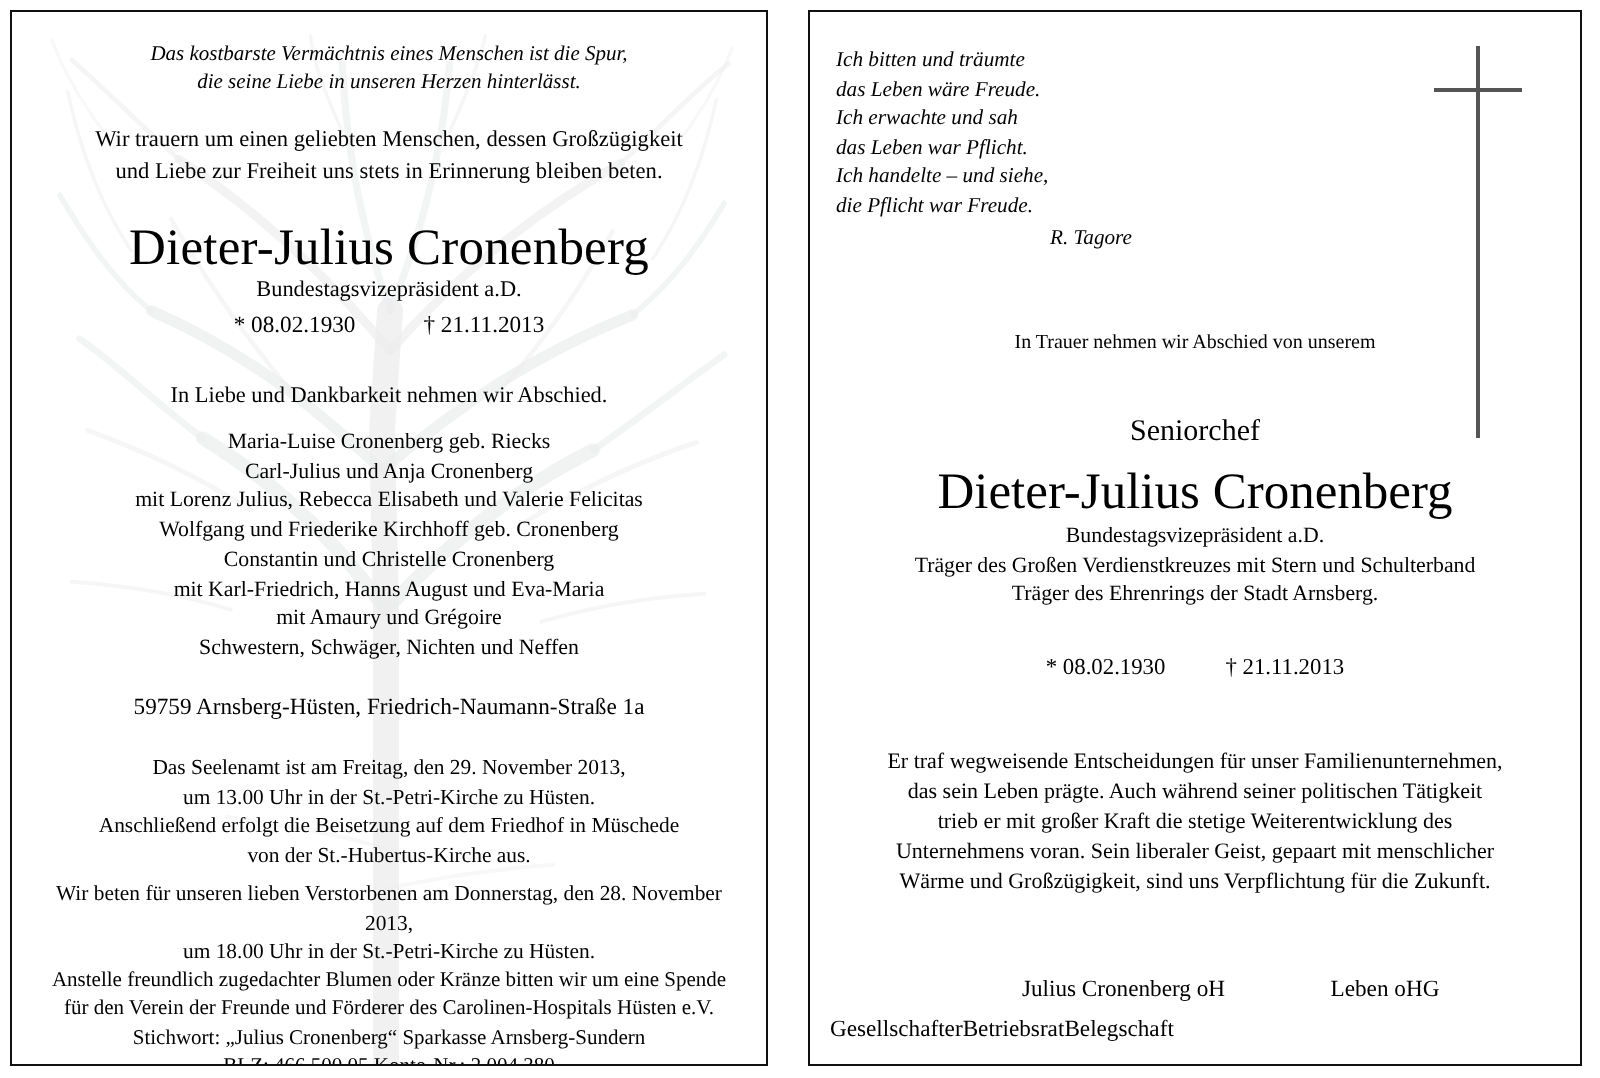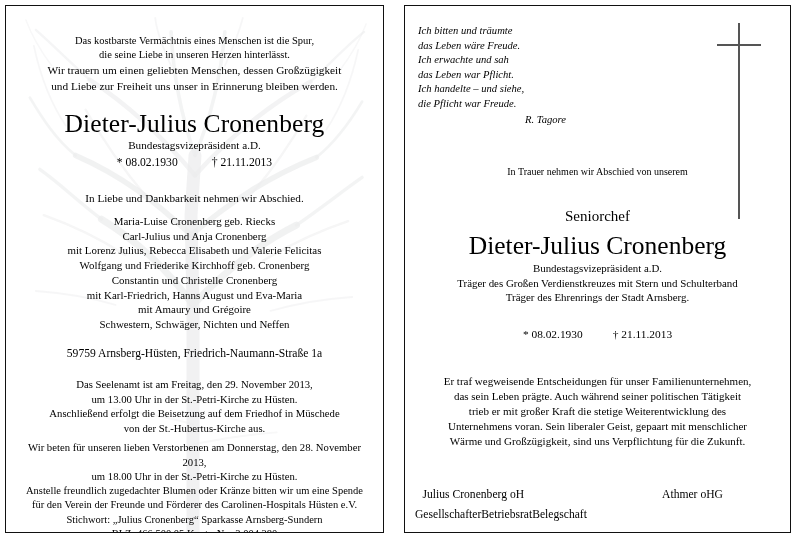--- a/index.html
+++ b/index.html
@@ -48,23 +48,23 @@
     width: 100%;
     height: 100%;
     z-index: 1;
     opacity: 0.5;
     pointer-events: none;
   }
 
   
   .ctr { text-align: center; }
   .verse {
+    font-style: italic;
     font-size: 10.5px;
     line-height: 14px;
-    margin-top: 13px;
   }
 
   
   .l-verse   { position: absolute; left: 20px; right: 20px; top: 15px; }
   .l-intro   { position: absolute; left: 18px; right: 18px; top: 57px;
                font-size: 11.3px; line-height: 15.5px; }
   .l-name    { position: absolute; left: 10px; right: 10px; top: 103px;
                font-size: 25.5px; line-height: 30px; letter-spacing: .1px;
                white-space: nowrap; }
   .l-role    { position: absolute; left: 10px; right: 10px; top: 133px;
@@ -110,21 +110,21 @@
   .r-dates   { position: absolute; left: 10px; right: 10px; top: 322px;
                font-size: 11.4px; }
   .r-dates .gap { display: inline-block; width: 30px; }
   .r-tribute { position: absolute; left: 14px; right: 14px; top: 368px;
                font-size: 11px; line-height: 15.1px; }
   .r-sign-companies {
     position: absolute; left: 14px; right: 14px; top: 482px;
     font-size: 11.6px;
     display: flex; justify-content: center;
   }
-  .r-sign-companies .c1 { width: 190px; text-align: left; }
+  .r-sign-companies .c1 { width: 190px; text-align: right; }
   .r-sign-companies .c2 { width: 160px; text-align: center; }
   .r-sign-roles {
     position: absolute; left: 10px; right: 10px; top: 502px;
     font-size: 11.6px;
     display: flex; justify-content: flex-start;
   }
 </style>
 </head>
 <body>
 
@@ -168,21 +168,21 @@
 
     <div class="notice-inner">
 
       <div class="l-verse verse ctr">
         <div>Das kostbarste Vermächtnis eines Menschen ist die Spur,</div>
         <div>die seine Liebe in unseren Herzen hinterlässt.</div>
       </div>
 
       <div class="l-intro ctr">
         <div>Wir trauern um einen geliebten Menschen, dessen Großzügigkeit</div>
-        <div>und Liebe zur Freiheit uns unser in Erinnerung bleiben werden.</div>
+        <div>und Liebe zur Freiheit uns stets in Erinnerung bleiben beten.</div>
       </div>
 
       <div class="l-name ctr">Dieter-Julius Cronenberg</div>
       <div class="l-role ctr">Bundestagsvizepräsident a.D.</div>
 
       <div class="l-dates ctr">
         <span>* 08.02.1930</span><span class="gap"></span><span>† 21.11.2013</span>
       </div>
 
       <div class="l-farewell ctr">In Liebe und Dankbarkeit nehmen wir Abschied.</div>
@@ -256,21 +256,21 @@
       <div class="r-tribute ctr">
         <div>Er traf wegweisende Entscheidungen für unser Familienunternehmen,</div>
         <div>das sein Leben prägte. Auch während seiner politischen Tätigkeit</div>
         <div>trieb er mit großer Kraft die stetige Weiterentwicklung des</div>
         <div>Unternehmens voran. Sein liberaler Geist, gepaart mit menschlicher</div>
         <div>Wärme und Großzügigkeit, sind uns Verpflichtung für die Zukunft.</div>
       </div>
 
       <div class="r-sign-companies">
         <span class="c1">Julius Cronenberg oH</span>
-        <span class="c2">Athmer oHG</span>
+        <span class="c2">Leben oHG</span>
       </div>
 
       <div class="r-sign-roles">
         <span>Gesellschafter</span>
         <span>Betriebsrat</span>
         <span>Belegschaft</span>
       </div>
 
     </div>
   </div>

